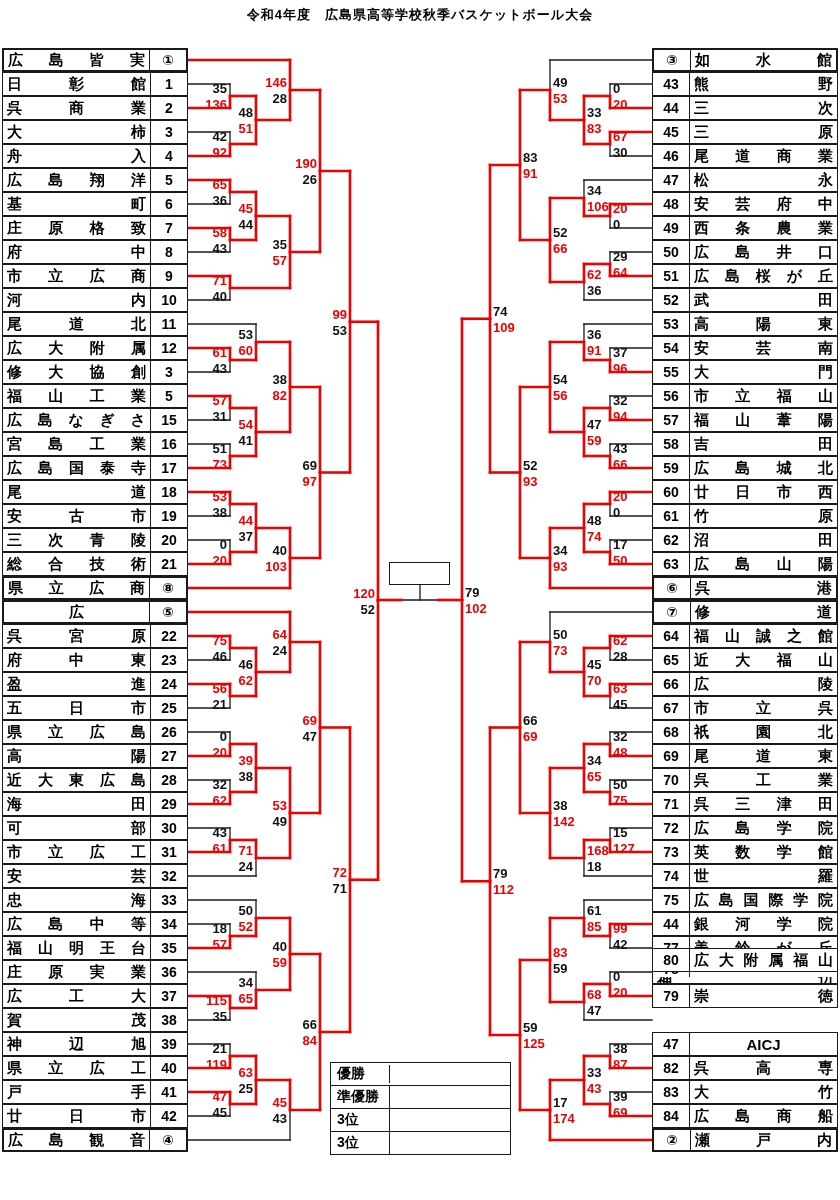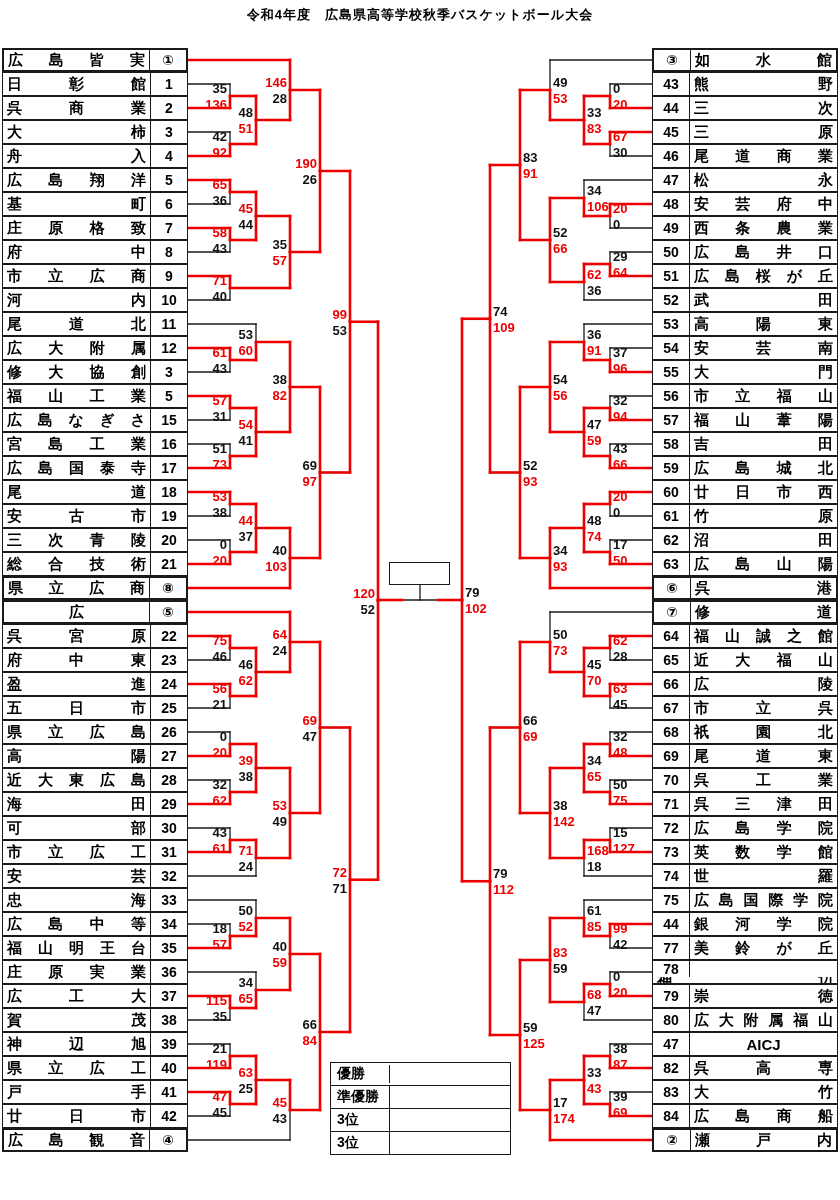--- a/index.html
+++ b/index.html
@@ -1459,21 +1459,21 @@
           <span>辺</span>
         </div>
       </div>
       <div class="team-row" style="top: 984px; height: 24px; left: 652px; width: 186px;">
         <div class="cell-no">79</div>
         <div class="cell-name">
           <span>崇</span>
           <span>徳</span>
         </div>
       </div>
-      <div class="team-row" style="top: 1008px; height: 24px; left: 652px; width: 186px;">
+      <div class="team-row" style="top: 948px; height: 24px; left: 652px; width: 186px;">
         <div class="cell-no">80</div>
         <div class="cell-name">
           <span>広</span>
           <span>大</span>
           <span>附</span>
           <span>属</span>
           <span>福</span>
           <span>山</span>
         </div>
       </div>

